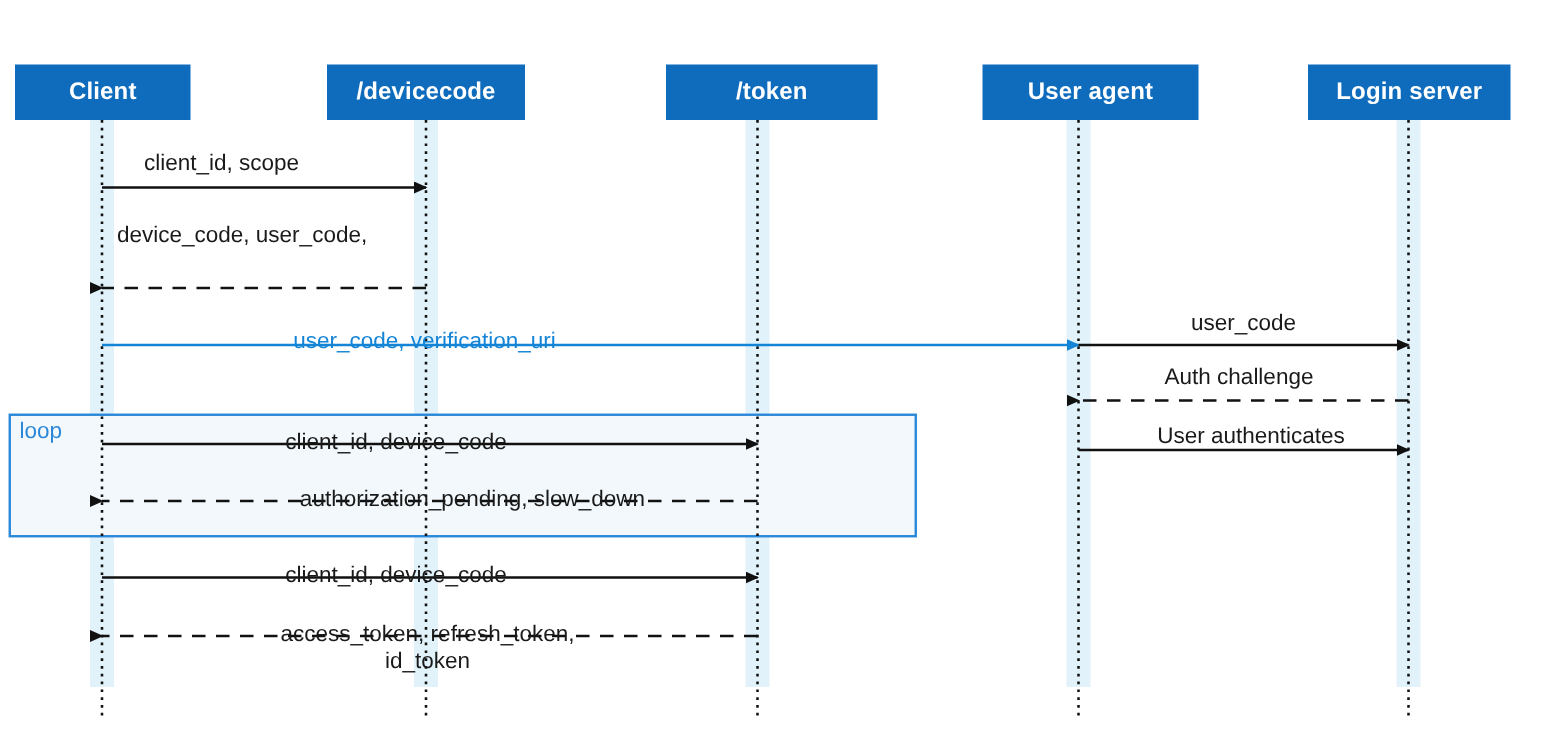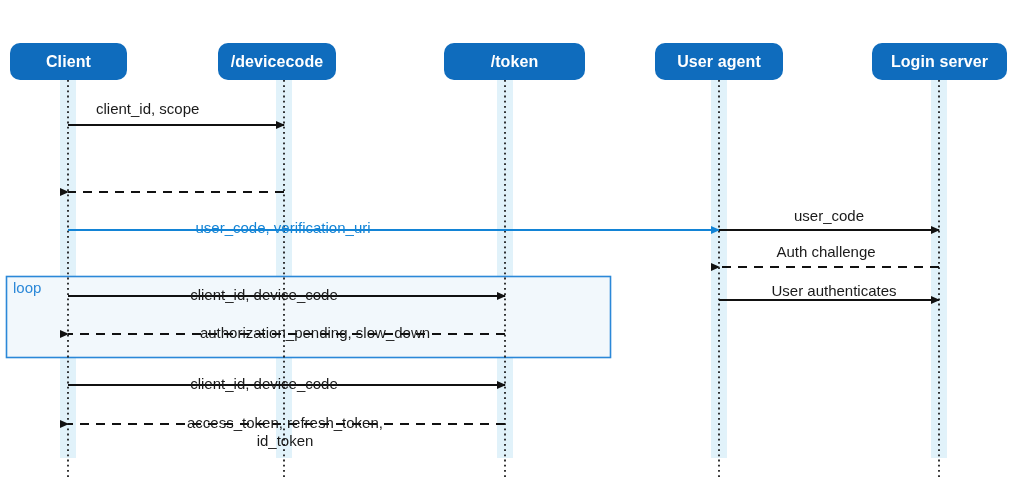--- a/index.html
+++ b/index.html
@@ -10,21 +10,20 @@
     overflow:hidden;
   }
   #stage{position:relative;width:1031px;height:492px;}
   svg#diagram{position:absolute;left:0;top:0;width:1031px;height:492px;}
 
   .hdr-box{
     position:absolute;
     background:#0f6cbd;
     display:flex;align-items:center;justify-content:center;
     box-sizing:border-box;
-    border-radius:10px;
   }
   .hdr-label{
     color:#ffffff;
     font-weight:bold;
     font-size:16px;
     letter-spacing:0.1px;
     white-space:nowrap;
   }
   .msg-label{
     position:absolute;
@@ -100,36 +99,36 @@
         <rect x="192.9140625" y="323" width="244.171875" height="22" fill="#ffffff" opacity="0"></rect>
         <rect x="183.1953125" y="374" width="161.609375" height="22" fill="#ffffff" opacity="0"></rect>
         <rect x="180.0234375" y="413" width="209.953125" height="22" fill="#ffffff" opacity="0"></rect>
       </g>
   </svg>
 
   <div id="header-layer">
       <div class="hdr-box" style="left: 10px; top: 43px; width: 117px; height: 37px;">
         <span class="hdr-label">Client</span>
       </div>
-      <div class="hdr-box" style="left: 218px; top: 43px; width: 118px; height: 37px;">
+      <div class="hdr-box" style="left: 218px; top: 43px; width: 132px; height: 37px;">
         <span class="hdr-label">/devicecode</span>
       </div>
       <div class="hdr-box" style="left: 444px; top: 43px; width: 141px; height: 37px;">
         <span class="hdr-label">/token</span>
       </div>
-      <div class="hdr-box" style="left: 655px; top: 43px; width: 128px; height: 37px;">
+      <div class="hdr-box" style="left: 655px; top: 43px; width: 144px; height: 37px;">
         <span class="hdr-label">User agent</span>
       </div>
       <div class="hdr-box" style="left: 872px; top: 43px; width: 135px; height: 37px;">
         <span class="hdr-label">Login server</span>
       </div>
     </div>
   <div id="label-layer">
       <div class="msg-label" style="left: 96px; top: 100px; background: transparent;"><div style="white-space: pre;">client_id, scope</div></div>
-      <div class="msg-label" style="left: 78px; top: 148px; background: transparent;"></div>
+      <div class="msg-label" style="left: 78px; top: 148px; background: transparent;"><div style="white-space: pre;">device_code, user_code,</div></div>
       <div class="msg-label blue center" style="left: 283px; top: 219px; text-align: center; background: transparent;"><div style="white-space: pre;">user_code, verification_uri</div></div>
       <div class="msg-label center" style="left: 829px; top: 207px; text-align: center; background: transparent;"><div style="white-space: pre;">user_code</div></div>
       <div class="msg-label center" style="left: 826px; top: 243px; text-align: center; background: transparent;"><div style="white-space: pre;">Auth challenge</div></div>
       <div class="msg-label center" style="left: 834px; top: 282px; text-align: left; background: transparent;"><div style="white-space: pre;">User authenticates</div></div>
       <div class="msg-label center" style="left: 264px; top: 286px; text-align: center; background: transparent;"><div style="white-space: pre;">client_id, device_code</div></div>
       <div class="msg-label center" style="left: 315px; top: 324px; text-align: center; background: transparent;"><div style="white-space: pre;">authorization_pending, slow_down</div></div>
       <div class="msg-label center" style="left: 264px; top: 375px; text-align: center; background: transparent;"><div style="white-space: pre;">client_id, device_code</div></div>
       <div class="msg-label center" style="left: 285px; top: 414px; text-align: center; background: transparent;"><div style="white-space: pre;">access_token, refresh_token,</div><div style="white-space: pre;">id_token</div></div>
     </div>
   <div id="fragtag-layer">

